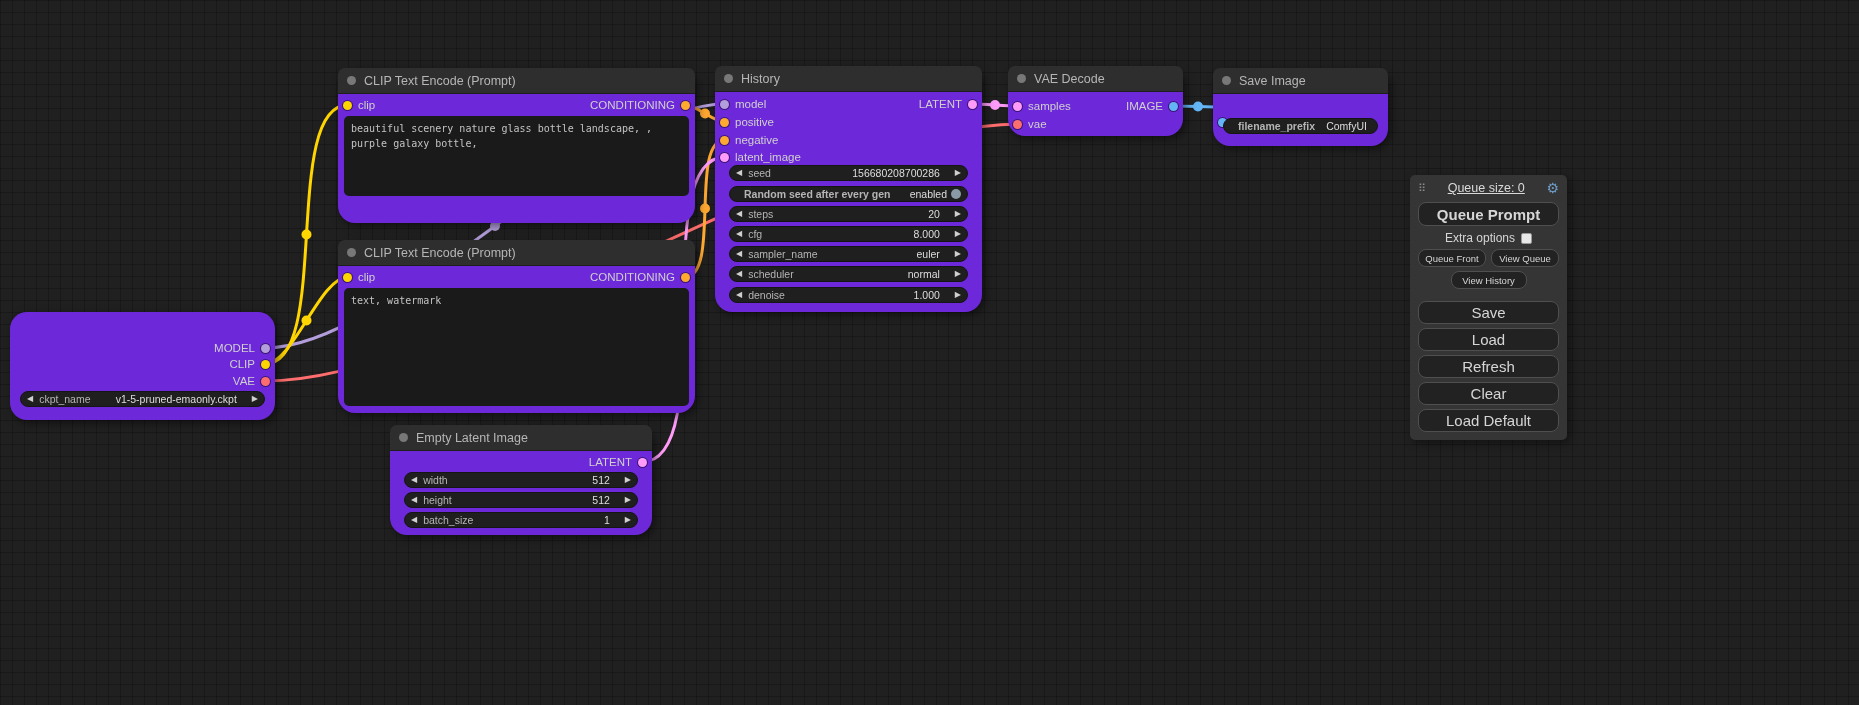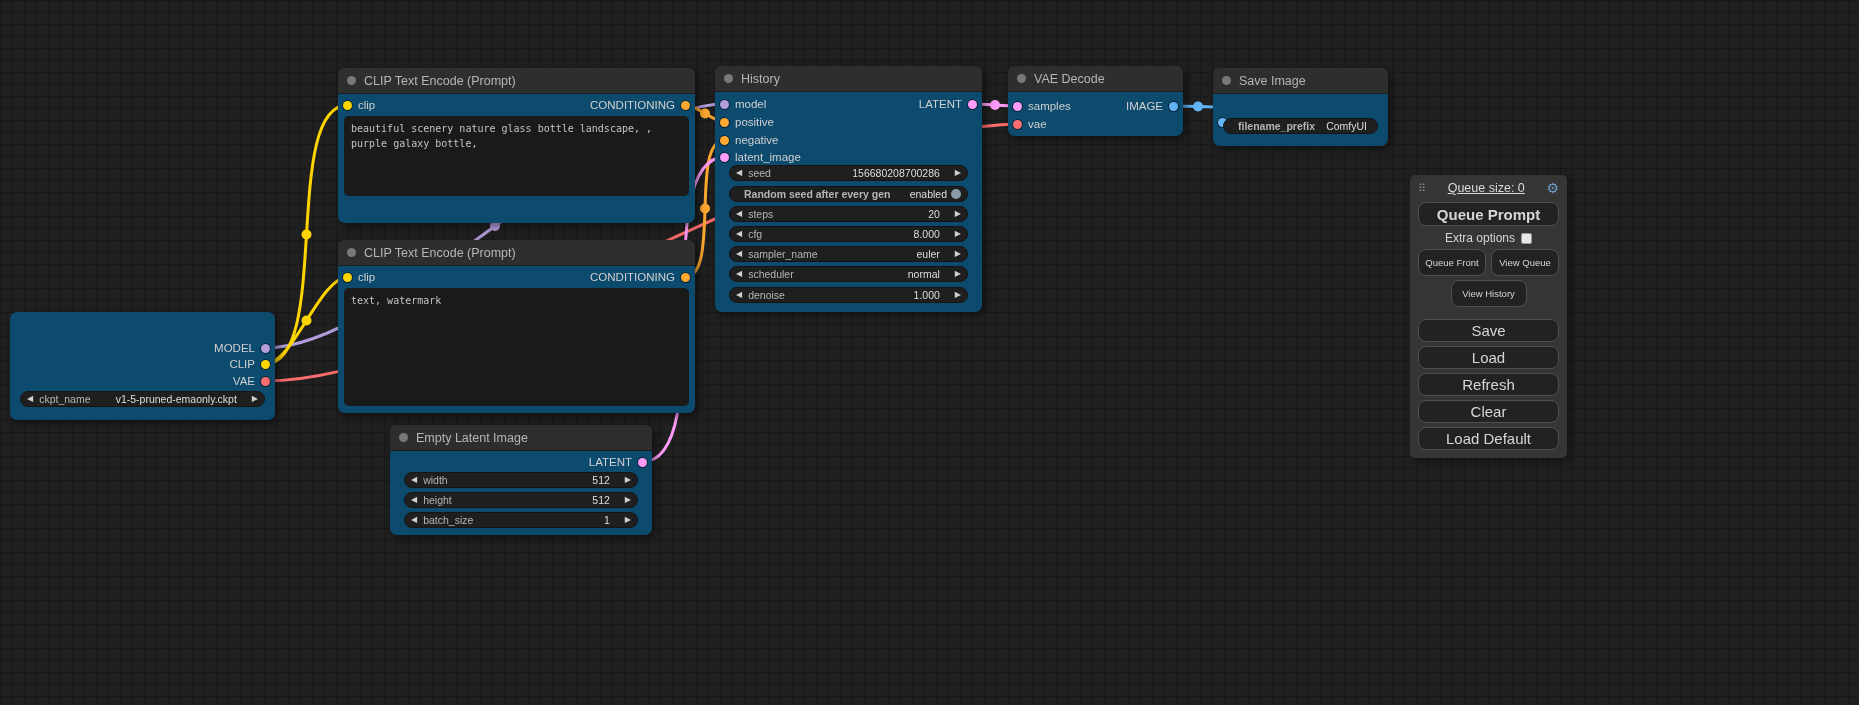--- a/index.html
+++ b/index.html
@@ -16,22 +16,22 @@
       linear-gradient(rgba(0,0,0,.22) 1px, transparent 1px),
       linear-gradient(90deg, rgba(0,0,0,.22) 1px, transparent 1px);
     background-size:12px 12px;
   }
   #links { position:absolute; inset:0; z-index:1; pointer-events:none; }
   #links path { fill:none; stroke-width:3; stroke-linecap:round; }
 
   
   .node {
     position:absolute; z-index:2;
-    background:#0c4a6e;
-    border-radius:7px;
+    background:#6d28d9;
+    border-radius:17px;
     box-shadow:3px 3px 10px rgba(0,0,0,.5);
     color:#c8c8c8;
   }
   .node-title {
     height:26px; background:#2e2e2e;
     border-radius:7px 7px 0 0;
     border-bottom:1px solid rgba(0,0,0,.35);
     display:flex; align-items:center; gap:8px; padding:0 9px;
   }
   .title-dot { width:9px; height:9px; border-radius:50%; background:#787878; flex:none; }
@@ -83,21 +83,21 @@
     color:#d6d6d6; font-family:inherit; cursor:pointer;
     text-align:center;
   }
   .btn.big { height:24px; font-size:15px; margin-top:5px;font-weight:bold; }
   .btn.action { height:23px; font-size:15px; margin-top:4px; }
   .btn.action.first { margin-top:12px; }
   .extra-row { display:flex; justify-content:center; align-items:center; gap:6px;
                margin-top:5px; height:14px; color:#d6d6d6; font-size:12px; }
   .checkbox { width:11px; height:11px; background:#e8e8e8; border:1px solid #9a9a9a; border-radius:2px; cursor:pointer; }
   .pill-row { display:flex; gap:5px; margin-top:4px; }
-  .btn.pill { flex:1; height:27px; font-size:9.5px; padding:0 3px; border-radius:8px; }
+  .btn.pill { flex:1; height:18px; font-size:9.5px; padding:0 3px; border-radius:8px; }
   .btn.pill.vh { flex:none; width:76px; margin:0 auto; }
 </style>
 </head>
 <body>
 
 <div id="canvas"></div>
 
 <svg id="links" width="1859" height="705" viewBox="0 0 1859 705">
   <path class="link" d="M265,348 C393,348 597,104 725,104" stroke="#B39DDB"></path>
   <path class="link" d="M265,364 C332,364 281,105 348,105" stroke="#FFD500"></path>

